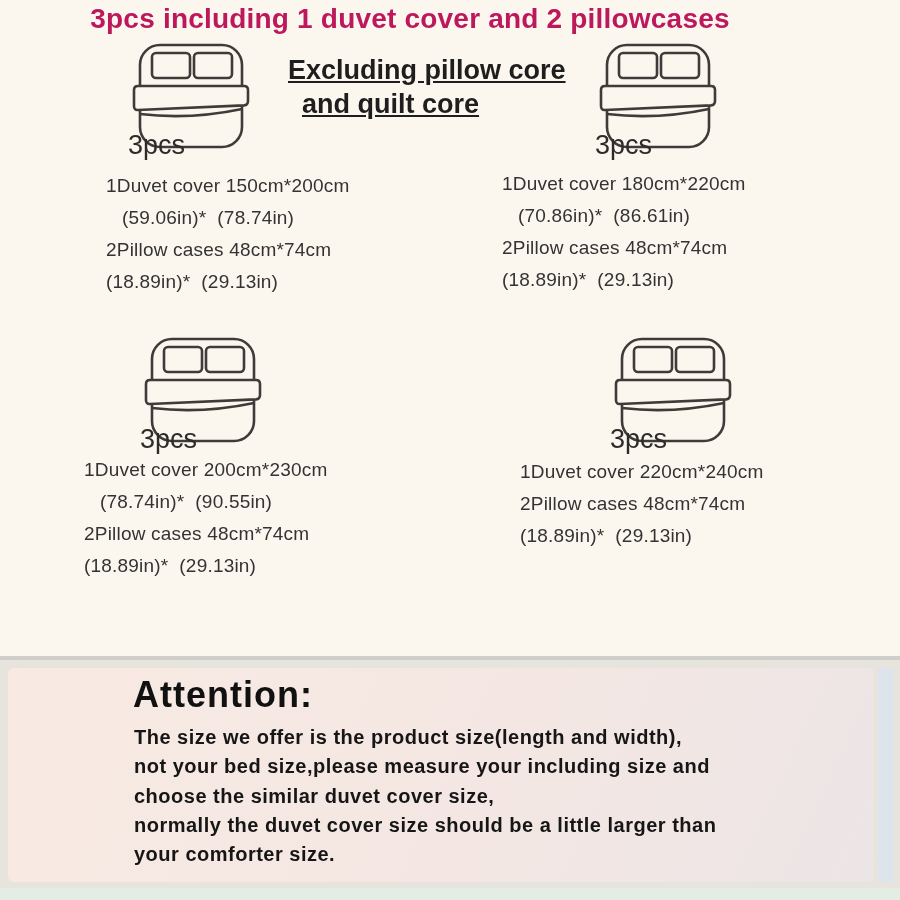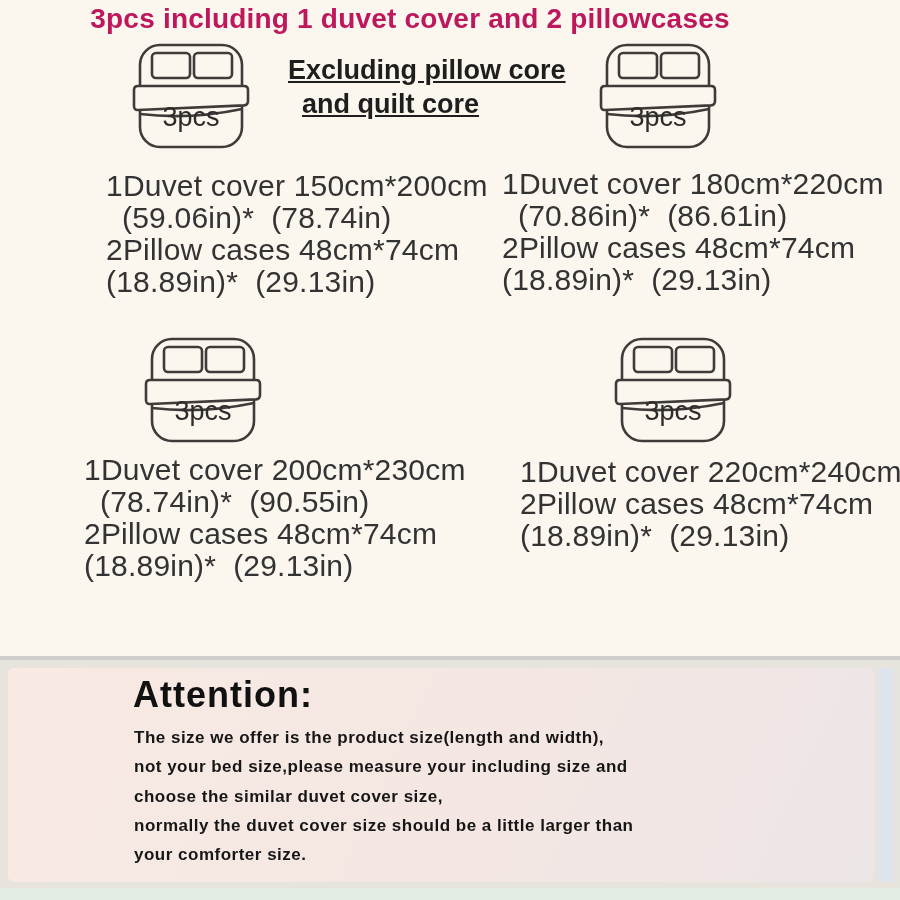--- a/index.html
+++ b/index.html
@@ -16,29 +16,29 @@
     position:absolute; left:288px; top:53px;
     font-size:27px; font-weight:bold; line-height:34px; color:#1e1e1e;text-decoration:underline;
   }
   .note .line2 { padding-left:14px; }
 
   .bed { position:absolute; width:126px; height:108px; }
   .bed svg { display:block; width:100%; height:100%; }
   .ln   { fill:none; stroke:#3e3b39; stroke-width:2.6; }
   .band { fill:#fbf7ef; stroke:#3e3b39; stroke-width:2.6; }
   .bed .badge {
-    position:absolute; left:0; top:60px; width:100%; text-align:center;
+    position:absolute; left:0; top:88px; width:100%; text-align:left;
     font-size:27px; color:#2e2c2a;
   }
   .bed1 { left:128px; top:42px; }
   .bed2 { left:595px; top:42px; }
   .bed3 { left:140px; top:336px; }
   .bed4 { left:610px; top:336px; }
 
-  .spec { position:absolute; font-size:30px; line-height:32px; color:#333; letter-spacing:0.2px; }
+  .spec { position:absolute; font-size:19px; line-height:32px; color:#333; letter-spacing:0.2px; }
   .spec div { white-space:pre; }
   .spec .indent { padding-left:16px; }
   .spec1 { left:106px; top:170px; }
   .spec2 { left:502px; top:168px; }
   .spec3 { left:84px;  top:454px; }
   .spec4 { left:520px; top:456px; }
 
   .attn-topline { position:absolute; left:0; top:656px; width:900px; height:4px; background:#cfcecb; }
   .attn-frame   { position:absolute; left:0; top:660px; width:900px; height:240px; background:#e7e4de; }
   .attn-panel   {
@@ -46,21 +46,21 @@
     background:linear-gradient(115deg,#f8eae2 0%,#f4e7e3 55%,#ece5e6 100%);
   }
   .attn-strip-right  { position:absolute; left:878px; top:668px; width:16px; height:214px; background:#dde4eb; border-radius:4px; }
   .attn-strip-bottom { position:absolute; left:0; top:888px; width:900px; height:12px; background:#e4ede3; }
   .attn-heading {
     position:absolute; left:133px; top:674px;
     font-size:36px; font-weight:bold; letter-spacing:1px; color:#111;
   }
   .attn-body {
     position:absolute; left:134px; top:723px;
-    font-size:17px; font-weight:bold; line-height:29.3px; letter-spacing:0.5px; color:#161616;
+    font-size:20px; font-weight:bold; line-height:29.3px; letter-spacing:0.5px; color:#161616;
   }
 </style>
 </head>
 <body>
 
 <div class="canvas">
 
   <div class="title">3pcs including 1 duvet cover and 2 pillowcases</div>
 
   <div class="note">

